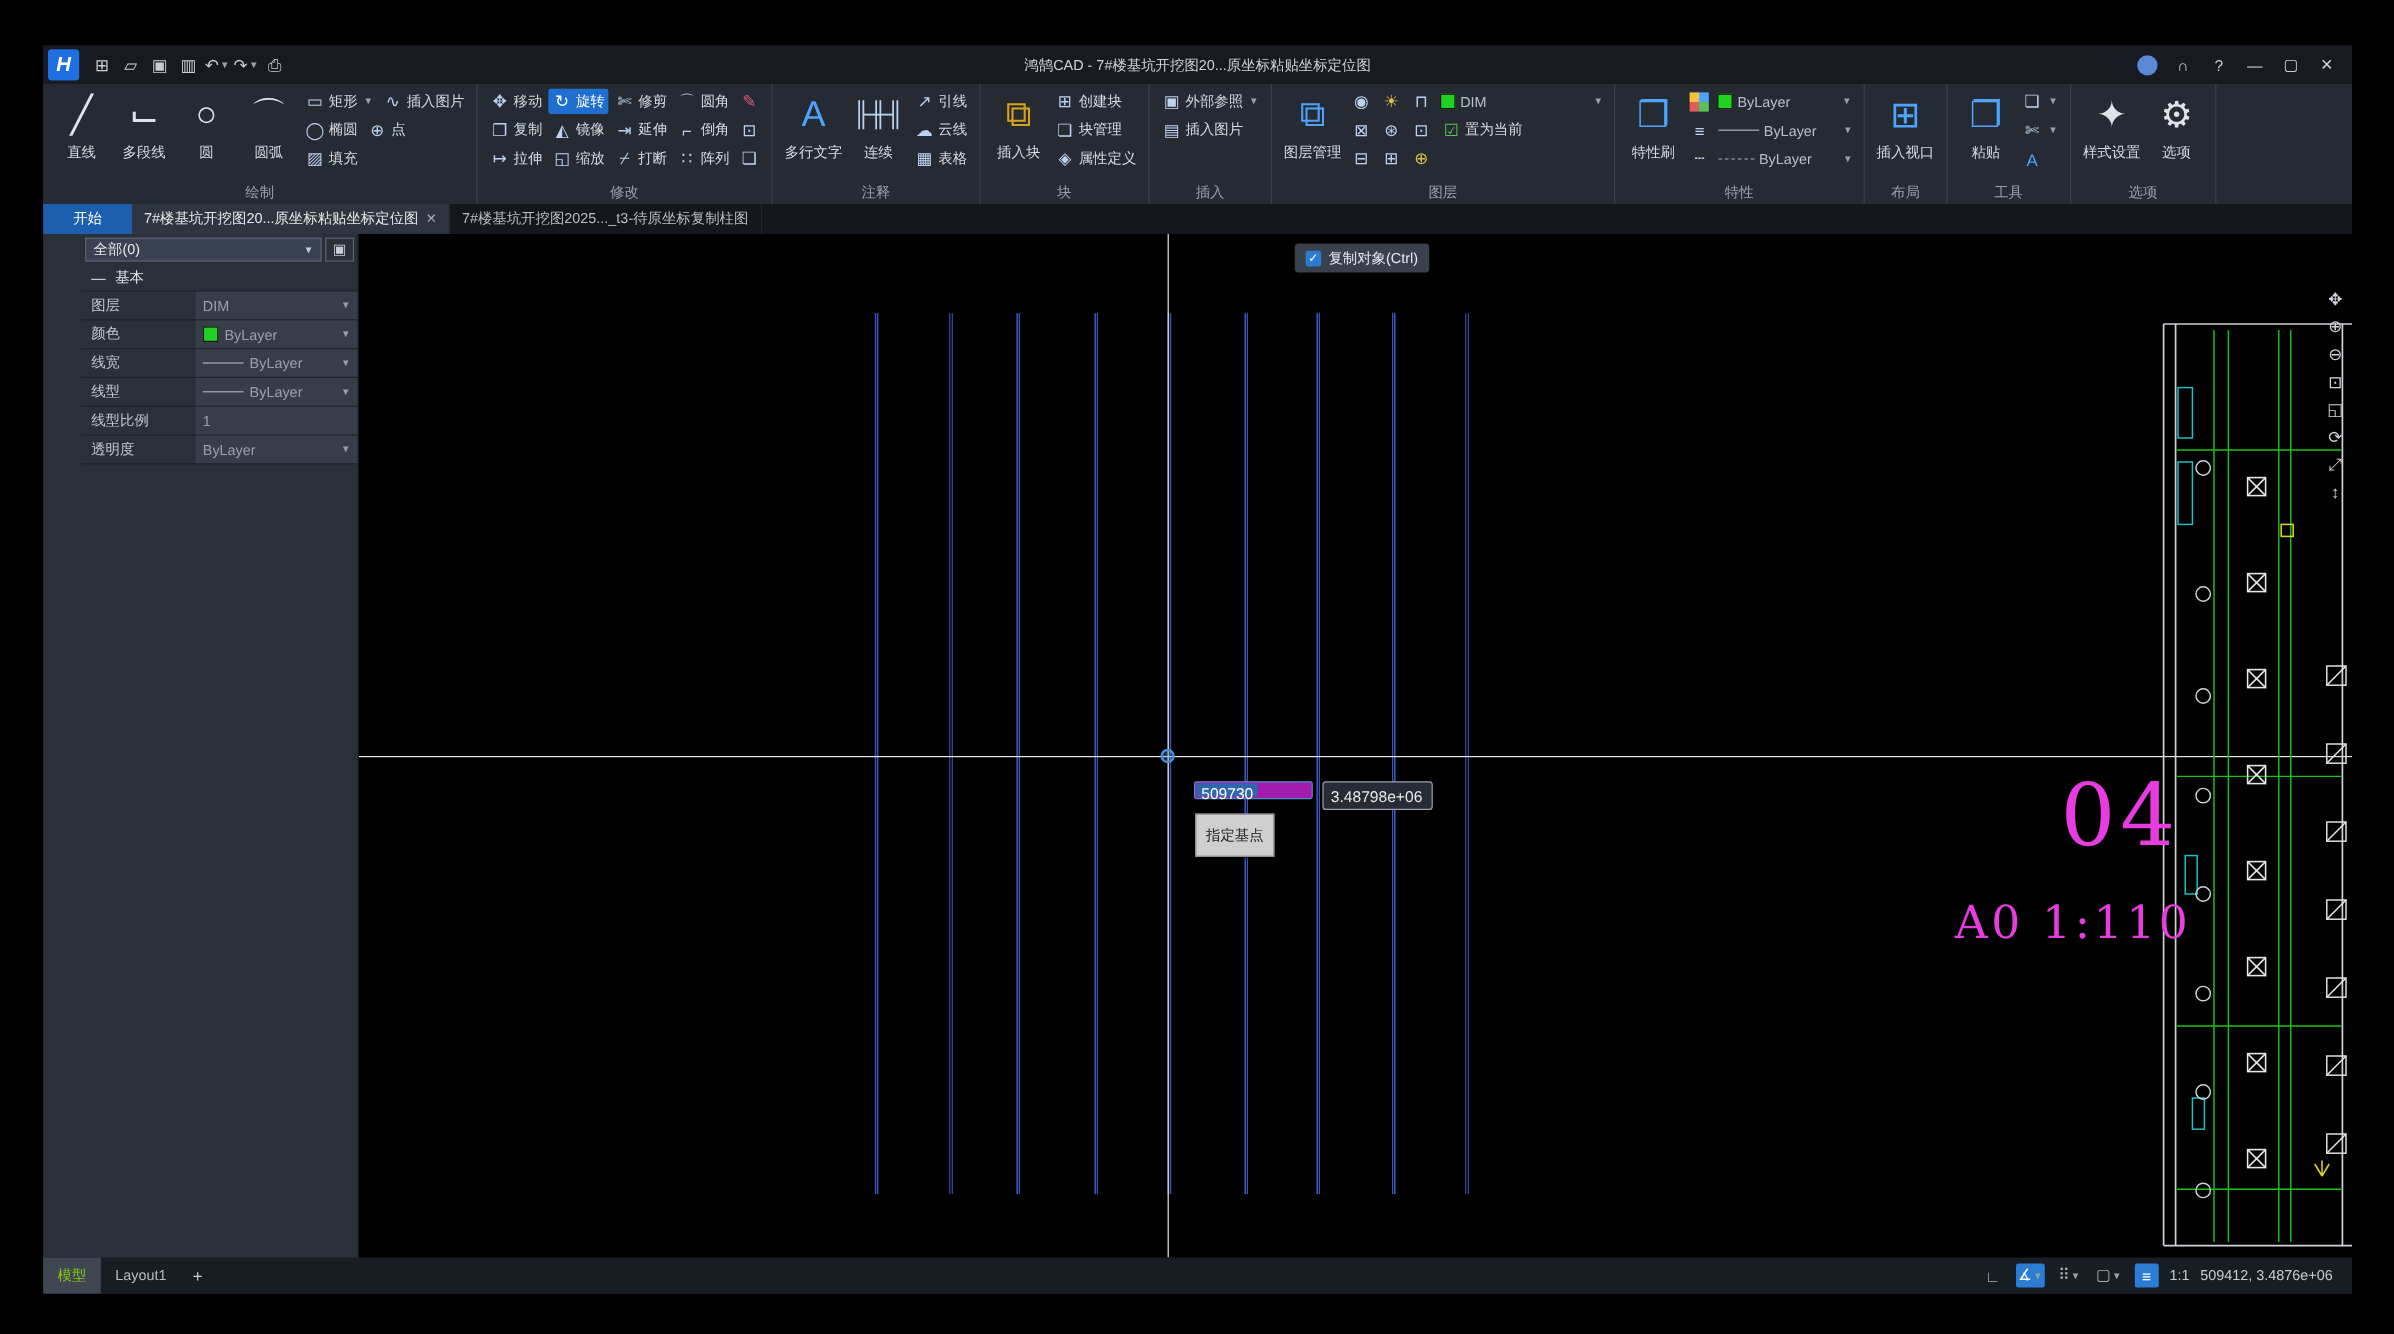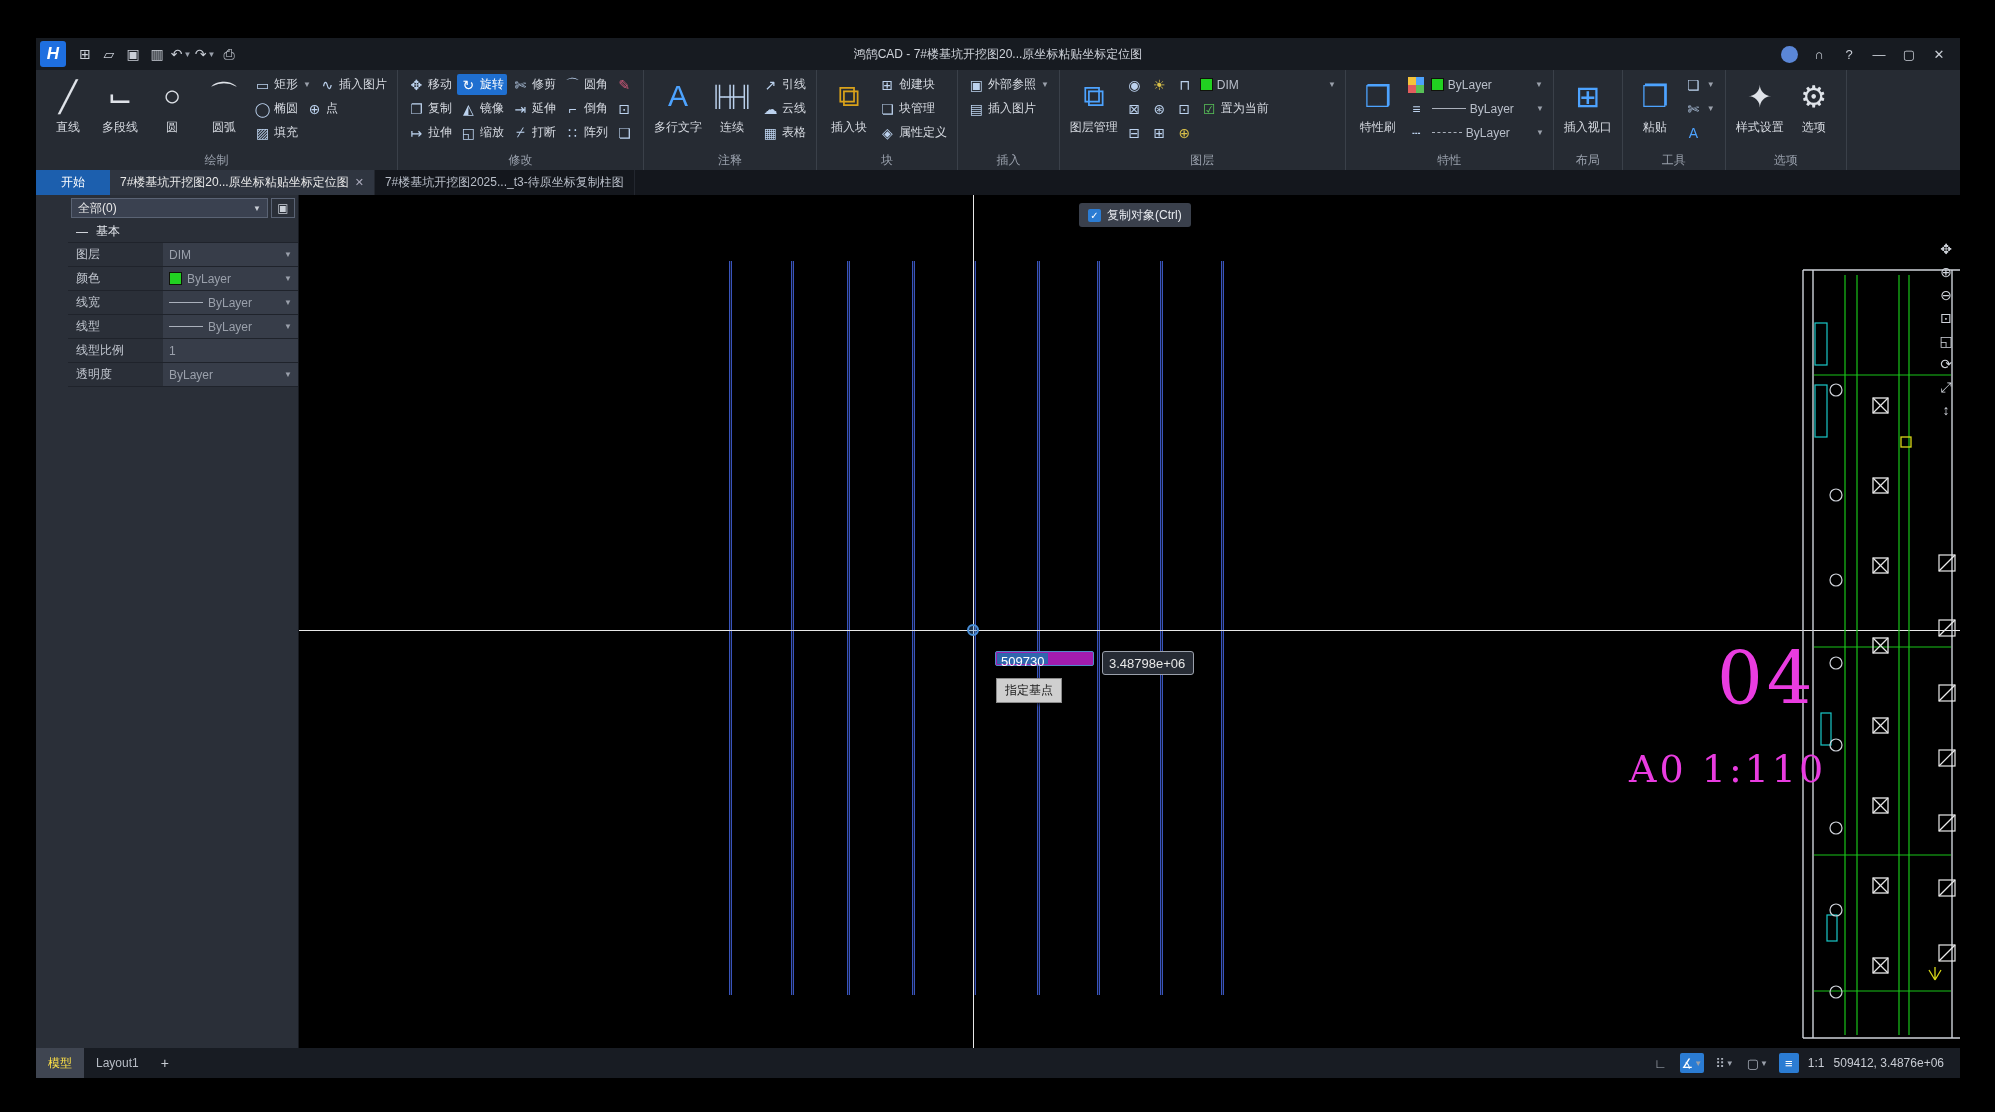--- a/index.html
+++ b/index.html
@@ -68,37 +68,37 @@
   .cross-h { position:absolute; left:0; right:0; height:1px; background:#e8e8e8; }
   .basept { position:absolute; width:12px; height:12px; border:2px solid #4a90d9; border-radius:50%; background:rgba(74,144,217,.35); }
 
   .copy-tip { position:absolute; left:780px; top:8px; height:24px; background:#3a404c; border-radius:3px; display:flex; align-items:center; gap:6px; padding:0 9px; box-shadow:0 1px 3px rgba(0,0,0,.6); }
   .copy-tip .chk { width:13px; height:13px; background:#2b7cd3; border-radius:2px; color:#fff; font-size:10px; line-height:13px; text-align:center; }
   .copy-tip .ctext { color:#e8ebf0; font-size:12px; white-space:nowrap; }
 
   .dyn-x { position:absolute; left:696px; top:456px; width:99px; height:15px; background:#a21caf; border:1px solid #4f8cc9; border-radius:2px; display:flex; padding:1px; }
   .dyn-x .sel { background:#2f66ad; color:#fff; font-size:13px; padding:1px 4px; }
   .dyn-y { position:absolute; left:803px; top:456px; width:92px; height:24px; background:#262b34; border:1px solid #9aa0ab; border-radius:3px; color:#e8e8e8; font-size:13px; display:flex; align-items:center; padding:0 6px; }
-  .base-tip { position:absolute; left:697px; top:483px; height:25px; background:#cfcfcf; border:1px solid #8a8a8a; color:#1a1a1a; font-size:12px; display:flex; align-items:center; padding:0 8px; box-shadow:1px 2px 3px rgba(0,0,0,.7); }
+  .base-tip { position:absolute; left:697px; top:483px; height:36px; background:#cfcfcf; border:1px solid #8a8a8a; color:#1a1a1a; font-size:12px; display:flex; align-items:center; padding:0 8px; box-shadow:1px 2px 3px rgba(0,0,0,.7); }
 
   .caption { position:absolute; left:330px; top:706px; width:700px; text-align:center; color:#fff; font-size:45px; font-weight:900; letter-spacing:2px; white-space:nowrap;
     text-shadow:2px 2px 3px #000,-2px -2px 3px #000,2px -2px 3px #000,-2px 2px 3px #000,0 0 6px #000; }
 
   .sheet-num { position:absolute; left:1418px; top:448px; color:#e93ce0; font-family:"DejaVu Serif",serif; font-size:72px; line-height:72px; letter-spacing:4px; }
   .sheet-scale { position:absolute; left:1330px; top:552px; color:#e93ce0; font-family:"DejaVu Serif",serif; font-size:38px; letter-spacing:3px; white-space:nowrap; }
 
   .navbar { position:absolute; right:2px; top:44px; width:24px; display:flex; flex-direction:column; gap:3px; align-items:center; }
   .navbar .nbtn { width:20px; height:20px; color:#cfd3da; font-size:14px; display:flex; align-items:center; justify-content:center; }
 
   .drawing { position:absolute; left:1300px; top:60px; }
 
   
   .statusbar { height:30px; background:#181c23; display:flex; align-items:center; flex:0 0 auto; font-size:12px; color:#c8ccd4; }
   .mtab { padding:0 12px; height:30px; display:flex; align-items:center; color:#b8bdc6; }
-  .mtab.active { background:#3f4551; color:#fde047; }
+  .mtab.active { background:#3f4551; color:#84cc16; }
   .mtab-add { padding:0 10px; color:#c8ccd4; font-size:14px; }
   .sb-right { margin-left:auto; display:flex; align-items:center; gap:9px; padding-right:16px; }
   .sb-icon { height:20px; min-width:20px; display:flex; align-items:center; justify-content:center; color:#aab0bb; font-size:13px; border-radius:2px; padding:0 2px; }
   .sb-icon.blue { background:#2b7cd3; color:#fff; }
   .sb-icon .dd { font-size:8px; margin-left:1px; color:#9aa0ab; }
   .sb-text { color:#c8ccd4; }
 </style>
 </head>
 <body>
 

